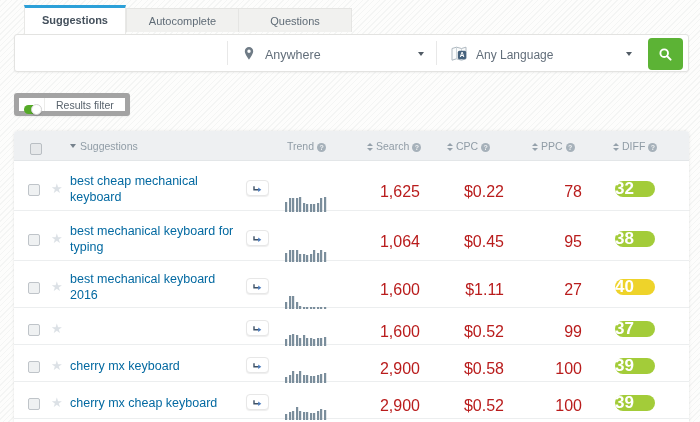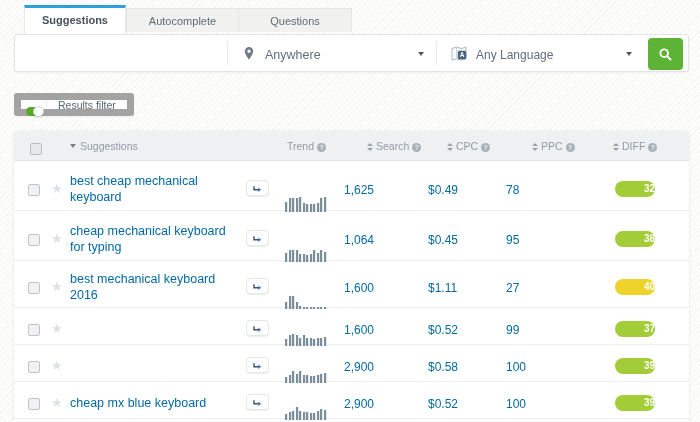--- a/index.html
+++ b/index.html
@@ -40,21 +40,21 @@
 .langicon { position:absolute; left:436px; top:11px; }
 .anylang { position:absolute; left:461px; top:13px; font-size:12px; color:#626e7a; }
 .sbtn {
   position:absolute; right:5px; top:3px; width:35px; height:32px;
   background:#5cb335; border-radius:4px; display:flex; align-items:center; justify-content:center;
 }
 
 
 .rfilter {
   position:absolute; left:14px; top:93px; height:23px; background:#fff;
-  border:7px solid #a3a3a3; border-radius:3px; box-shadow:0 1px 2px rgba(0,0,0,0.05);
+  border:5px solid #a3a3a3; border-radius:3px; box-shadow:0 1px 2px rgba(0,0,0,0.05);
   display:flex; align-items:center; z-index:2;
 }
 .togglecell { width:26px; height:100%; border-right:1px solid #ececea; position:relative; }
 .toggle { position:absolute; left:5px; top:7px; width:14px; height:9px; background:#55aa28; border-radius:4.5px; }
 .knob { position:absolute; right:-4px; top:-1px; width:11px; height:11px; background:#fff; border:1px solid #d5d5d5; border-radius:50%; box-shadow:0 1px 1px rgba(0,0,0,0.12); }
 .rlabel { padding:0 11px; font-size:10.5px; color:#59636d; }
 
 
 .table {
   position:absolute; left:14px; top:131px; width:675px; height:300px;
@@ -71,25 +71,25 @@
 .qm { display:inline-block; width:9px; height:9px; background:#a6b1ba; color:#eef0f2; border-radius:50%; font-size:7px; font-weight:bold; text-align:center; line-height:9px; vertical-align:0px; margin-left:3px; }
 .hdr { position:absolute; top:9px; }
 
 
 .trow { position:relative; border-bottom:1px solid #eceeef; }
 .trow .cb.row { position:absolute; left:14px; }
 .star { position:absolute; left:37px; font-size:13px; color:#dce1e6; }
 .kw { position:absolute; left:56px; width:168px; font-size:12.5px; line-height:16px; color:#0369a1; }
 .abtn { position:absolute; left:232px; width:23px; height:16px; background:#fff; border:1px solid #e7e7e7; border-radius:4px; box-shadow:0 1px 1px rgba(0,0,0,0.07); }
 .chart { position:absolute; left:271px; bottom:-2px; }
-.num { position:absolute; font-size:12px; color:#0369a1; text-align:left; width:76px; }
+.num { position:absolute; font-size:16px; color:#b91c1c; text-align:right; width:76px; }
 .c-search { left:330px; }
 .c-cpc { left:414px; }
 .c-ppc { left:492px; }
-.badge { position:absolute; left:601px; width:40px; height:16px; border-radius:8px; color:#fff; font-size:10px; font-weight:bold; text-align:right; line-height:16px; }
+.badge { position:absolute; left:601px; width:40px; height:16px; border-radius:8px; color:#fff; font-size:17px; font-weight:bold; text-align:left; line-height:16px; }
 .badge.g { background:#a3cc39; }
 .badge.y { background:#eed32a; }
 </style>
 </head>
 <body>
   <div class="tabs">
     <div class="tab active">Suggestions</div>
     <div class="tab inactive">Autocomplete</div>
     <div class="tab inactive">Questions</div>
   </div>
@@ -155,28 +155,28 @@
         <rect x="14" y="0" width="2.2" height="15" fill="#7b8e9c"></rect>
         <rect x="18" y="6" width="2.2" height="9" fill="#7b8e9c"></rect>
         <rect x="21" y="7" width="2.2" height="8" fill="#7b8e9c"></rect>
         <rect x="25" y="7" width="2.2" height="8" fill="#7b8e9c"></rect>
         <rect x="28" y="7" width="2.2" height="8" fill="#7b8e9c"></rect>
         <rect x="32" y="6" width="2.2" height="9" fill="#7b8e9c"></rect>
         <rect x="35" y="1" width="2.2" height="14" fill="#7b8e9c"></rect>
         <rect x="39" y="0" width="2.2" height="15" fill="#7b8e9c"></rect>
       </svg>
       <div class="num c-search" style="top:22px;">1,625</div>
-      <div class="num c-cpc" style="top:22px;">$0.49</div>
+      <div class="num c-cpc" style="top:22px;">$0.22</div>
       <div class="num c-ppc" style="top:22px;">78</div>
       <div class="badge g" style="top:20px;">32</div>
     </div>
     <div class="trow" style="height:50px;">
       <div class="cb row" style="top:23px;"></div>
       <div class="star" style="top:20px;">★</div>
-      <div class="kw" style="top:12px;">cheap mechanical keyboard for typing</div>
+      <div class="kw" style="top:12px;">best mechanical keyboard for typing</div>
       <div class="abtn" style="top:19px;"><svg width="23" height="16" viewBox="0 0 23 16">
           <path d="M7 5.2 v3.6 h4.8" fill="none" stroke="#3d5166" stroke-width="1.4"></path>
           <path d="M11.2 6.6 L14.3 8.8 L11.2 11 z" fill="#4a7bbd"></path>
         </svg></div>
       <svg class="chart" width="44" height="15" viewBox="0 0 44 15">
         <rect x="0" y="6" width="2.2" height="9" fill="#7b8e9c"></rect>
         <rect x="4" y="3" width="2.2" height="12" fill="#7b8e9c"></rect>
         <rect x="7" y="3" width="2.2" height="12" fill="#7b8e9c"></rect>
         <rect x="11" y="3" width="2.2" height="12" fill="#7b8e9c"></rect>
         <rect x="14" y="7" width="2.2" height="8" fill="#7b8e9c"></rect>
@@ -211,21 +211,21 @@
         <rect x="21" y="13" width="2.2" height="2" fill="#7b8e9c"></rect>
         <rect x="25" y="13" width="2.2" height="2" fill="#7b8e9c"></rect>
         <rect x="28" y="13" width="2.2" height="2" fill="#7b8e9c"></rect>
         <rect x="32" y="13" width="2.2" height="2" fill="#7b8e9c"></rect>
         <rect x="35" y="13" width="2.2" height="2" fill="#7b8e9c"></rect>
         <rect x="39" y="13" width="2.2" height="2" fill="#7b8e9c"></rect>
       </svg>
       <div class="num c-search" style="top:20px;">1,600</div>
       <div class="num c-cpc" style="top:20px;">$1.11</div>
       <div class="num c-ppc" style="top:20px;">27</div>
-      <div class="badge y" style="top:18px;padding-left:16px;">40</div>
+      <div class="badge y" style="top:18px;">40</div>
     </div>
     <div class="trow" style="height:37px;">
       <div class="cb row" style="top:16px;"></div>
       <div class="star" style="top:13px;">★</div>
       <div class="abtn" style="top:12px;"><svg width="23" height="16" viewBox="0 0 23 16">
           <path d="M7 5.2 v3.6 h4.8" fill="none" stroke="#3d5166" stroke-width="1.4"></path>
           <path d="M11.2 6.6 L14.3 8.8 L11.2 11 z" fill="#4a7bbd"></path>
         </svg></div>
       <svg class="chart" width="44" height="15" viewBox="0 0 44 15">
         <rect x="0" y="8" width="2.2" height="7" fill="#7b8e9c"></rect>
@@ -242,20 +242,21 @@
         <rect x="39" y="6" width="2.2" height="9" fill="#7b8e9c"></rect>
       </svg>
       <div class="num c-search" style="top:15px;">1,600</div>
       <div class="num c-cpc" style="top:15px;">$0.52</div>
       <div class="num c-ppc" style="top:15px;">99</div>
       <div class="badge g" style="top:13px;">37</div>
     </div>
     <div class="trow" style="height:37px;">
       <div class="cb row" style="top:16px;"></div>
       <div class="star" style="top:13px;">★</div>
+      <div class="kw" style="top:13px;">cherry mx keyboard</div>
       <div class="abtn" style="top:12px;"><svg width="23" height="16" viewBox="0 0 23 16">
           <path d="M7 5.2 v3.6 h4.8" fill="none" stroke="#3d5166" stroke-width="1.4"></path>
           <path d="M11.2 6.6 L14.3 8.8 L11.2 11 z" fill="#4a7bbd"></path>
         </svg></div>
       <svg class="chart" width="44" height="15" viewBox="0 0 44 15">
         <rect x="0" y="9" width="2.2" height="6" fill="#7b8e9c"></rect>
         <rect x="4" y="7" width="2.2" height="8" fill="#7b8e9c"></rect>
         <rect x="7" y="3" width="2.2" height="12" fill="#7b8e9c"></rect>
         <rect x="11" y="6" width="2.2" height="9" fill="#7b8e9c"></rect>
         <rect x="14" y="3" width="2.2" height="12" fill="#7b8e9c"></rect>
@@ -268,21 +269,21 @@
         <rect x="39" y="5" width="2.2" height="10" fill="#7b8e9c"></rect>
       </svg>
       <div class="num c-search" style="top:15px;">2,900</div>
       <div class="num c-cpc" style="top:15px;">$0.58</div>
       <div class="num c-ppc" style="top:15px;">100</div>
       <div class="badge g" style="top:13px;">39</div>
     </div>
     <div class="trow" style="height:37px;">
       <div class="cb row" style="top:16px;"></div>
       <div class="star" style="top:13px;">★</div>
-      <div class="kw" style="top:13px;">cheap mx blue keyboard</div>
+      <div class="kw" style="top:13px;">cherry mx cheap keyboard</div>
       <div class="abtn" style="top:12px;"><svg width="23" height="16" viewBox="0 0 23 16">
           <path d="M7 5.2 v3.6 h4.8" fill="none" stroke="#3d5166" stroke-width="1.4"></path>
           <path d="M11.2 6.6 L14.3 8.8 L11.2 11 z" fill="#4a7bbd"></path>
         </svg></div>
       <svg class="chart" width="44" height="15" viewBox="0 0 44 15">
         <rect x="0" y="9" width="2.2" height="6" fill="#7b8e9c"></rect>
         <rect x="4" y="7" width="2.2" height="8" fill="#7b8e9c"></rect>
         <rect x="7" y="6" width="2.2" height="9" fill="#7b8e9c"></rect>
         <rect x="11" y="2" width="2.2" height="13" fill="#7b8e9c"></rect>
         <rect x="14" y="6" width="2.2" height="9" fill="#7b8e9c"></rect>

